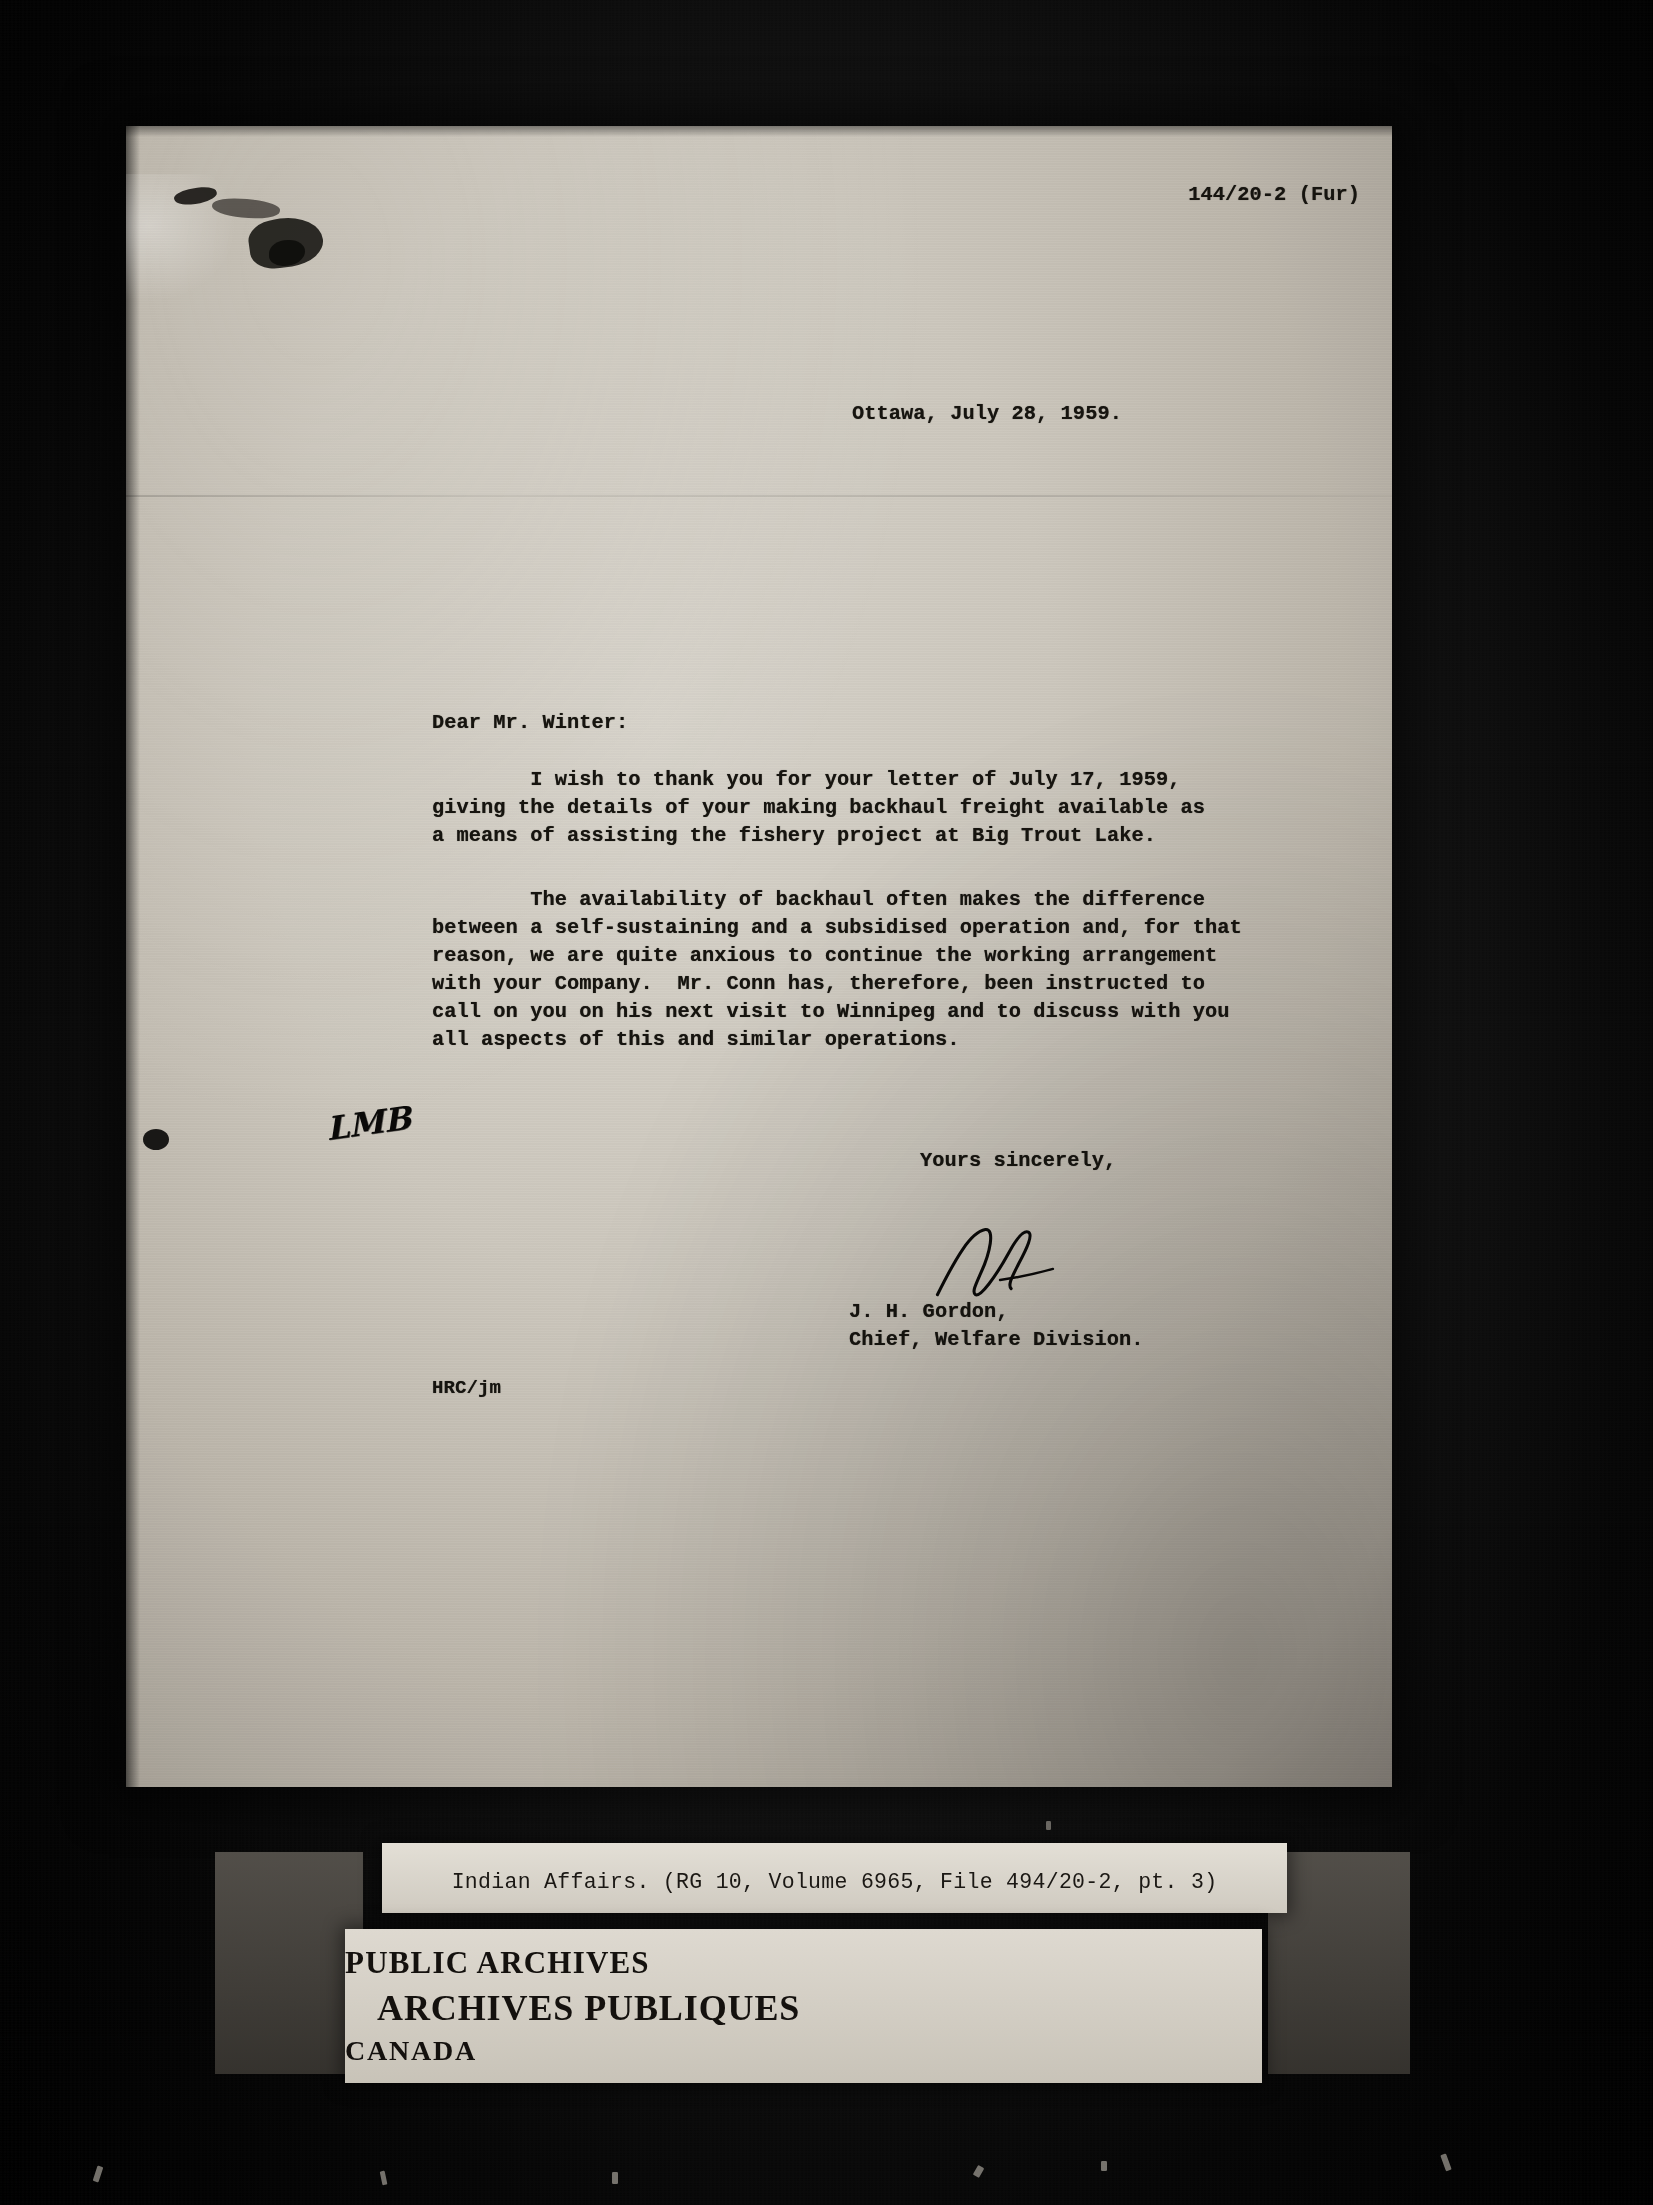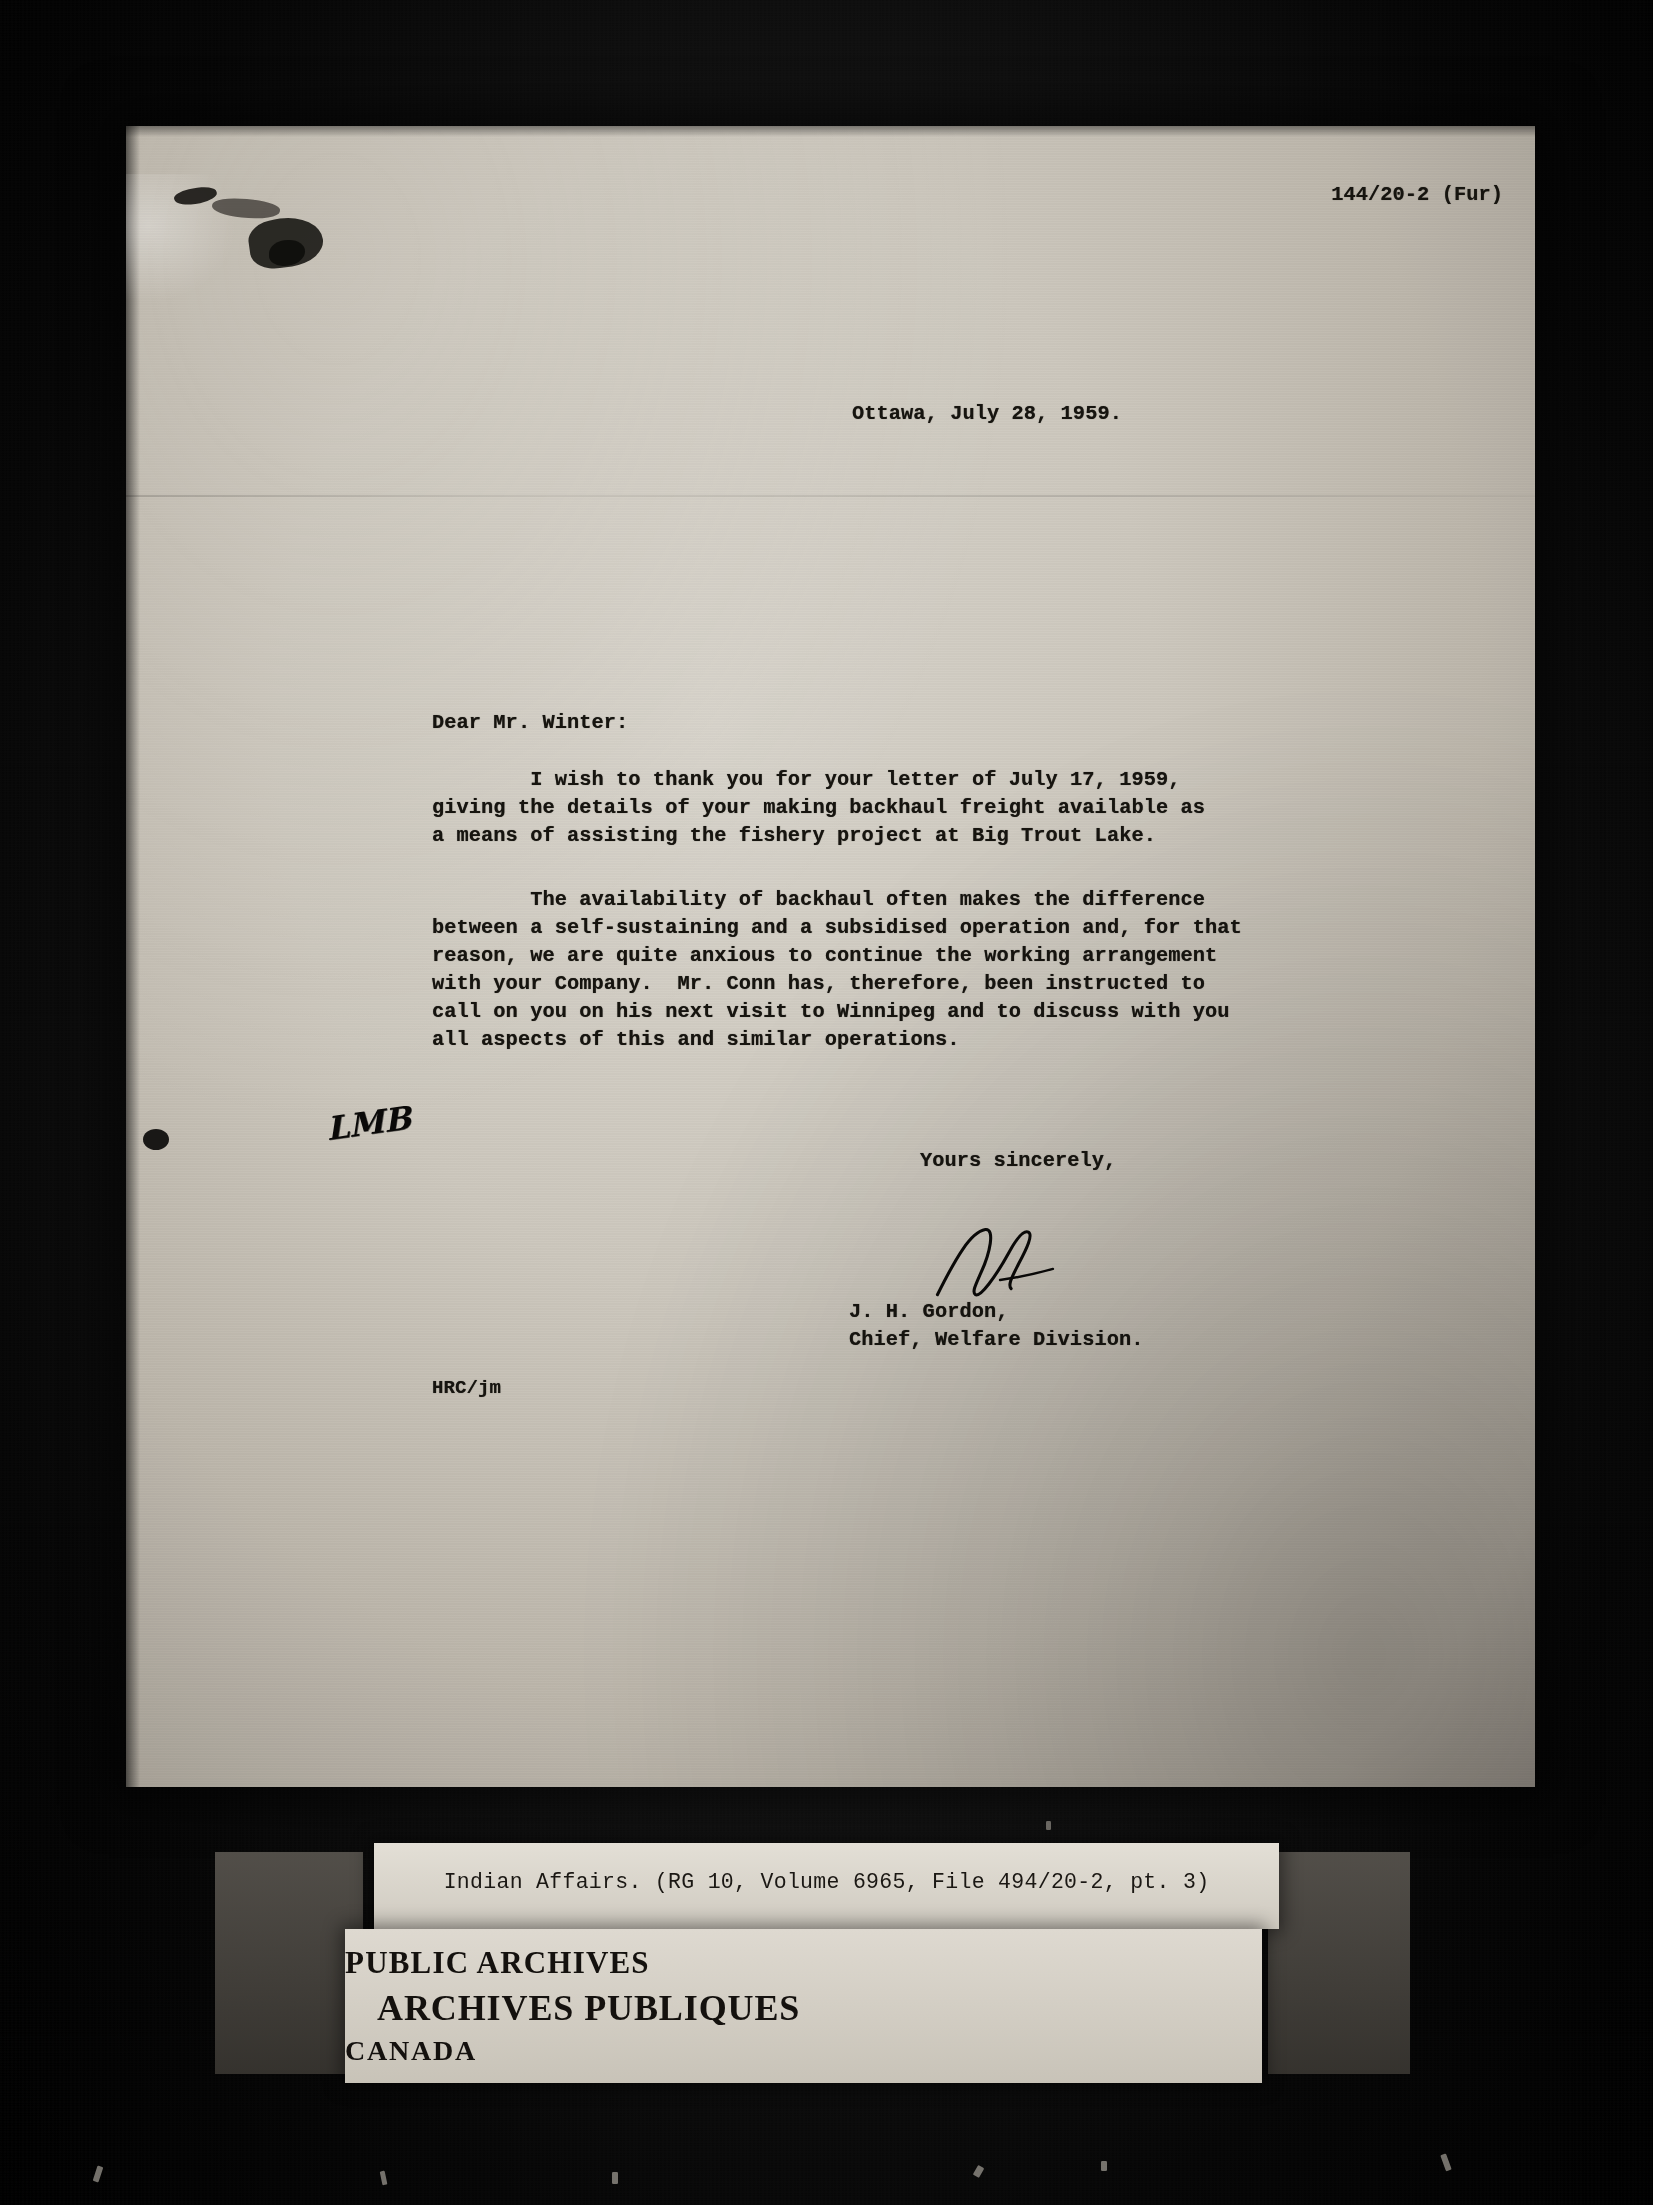--- a/index.html
+++ b/index.html
@@ -29,21 +29,21 @@
     background-image:
       repeating-linear-gradient(0deg, rgba(255,255,255,.012) 0 1.2px, rgba(0,0,0,.012) 1.2px 2.5px),
       repeating-linear-gradient(90deg, rgba(255,255,255,.010) 0 1.8px, rgba(0,0,0,.010) 1.8px 3.7px);
   }
 
   
   .page {
     position: absolute;
     left: 126px;
     top: 126px;
-    width: 1409px;
+    width: 1266px;
     height: 1661px;
     background:
       radial-gradient(ellipse at 42% 36%, #d8d4cb 0%, #cdc8be 38%, #bdb7ac 66%, #a7a197 88%, #8e8880 100%);
     box-shadow: 0 0 43px 18.5px rgba(0,0,0,.55);
     overflow: hidden;
     color: #141210;
   }
   .page::after {
     
     content: "";
@@ -221,24 +221,24 @@
   }
   .signature svg { width: 100%; height: 100%; display: block; }
 
   
   .label-strip {
     position: absolute;
     background: #d9d5cc;
     box-shadow: 0 0 17px 3.7px rgba(0,0,0,.45);
   }
   .label-top {
-    left: 374px;
+    left: 382px;
     top: 1843px;
     width: 905px;
-    height: 86px;
+    height: 70px;
     background: linear-gradient(180deg, #e3dfd6, #cfcac0);
   }
   .label-top-text {
     position: absolute;
     left: 0; right: 0;
     top: 27px;
     text-align: center;
     font-family: "Liberation Mono", "DejaVu Sans Mono", monospace;
     font-size: 21.5px;
     color: #1b1814;

